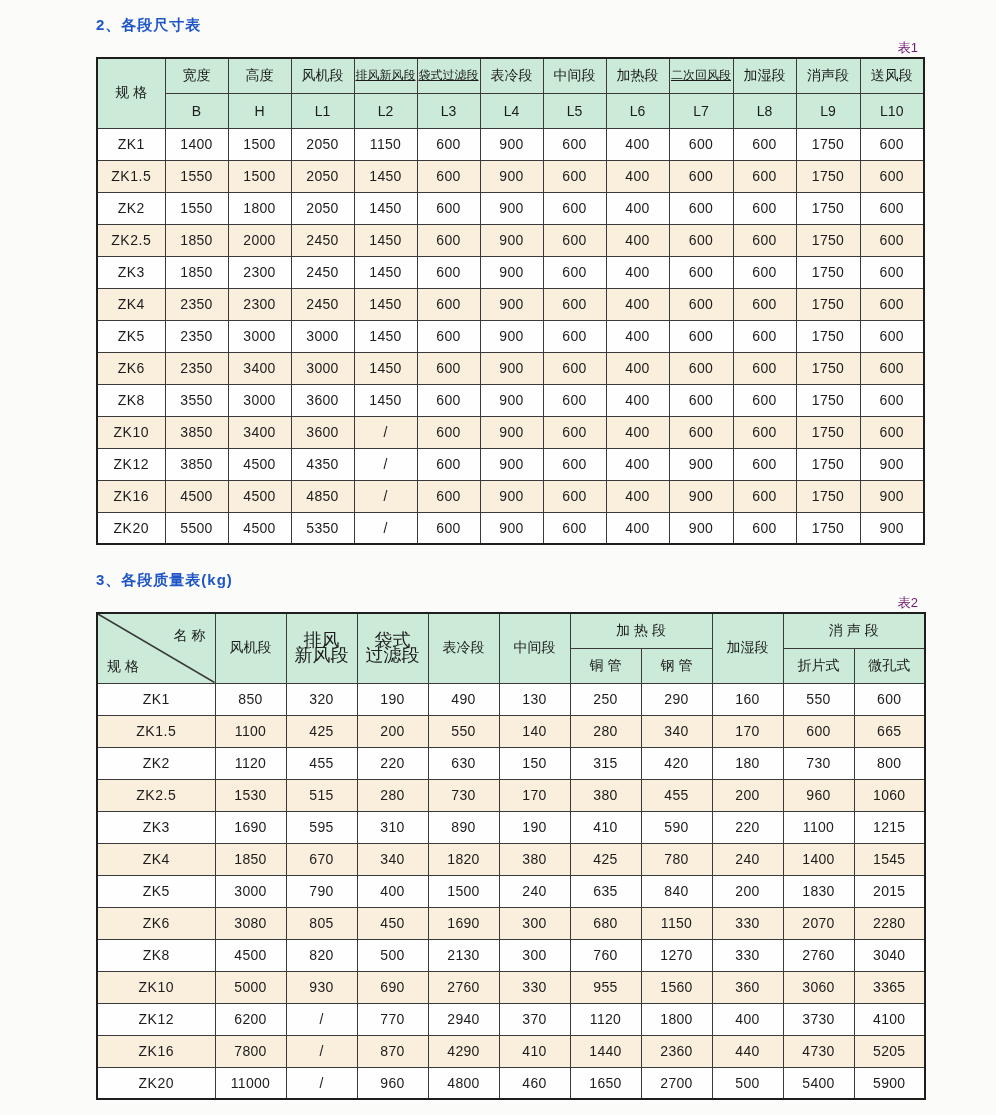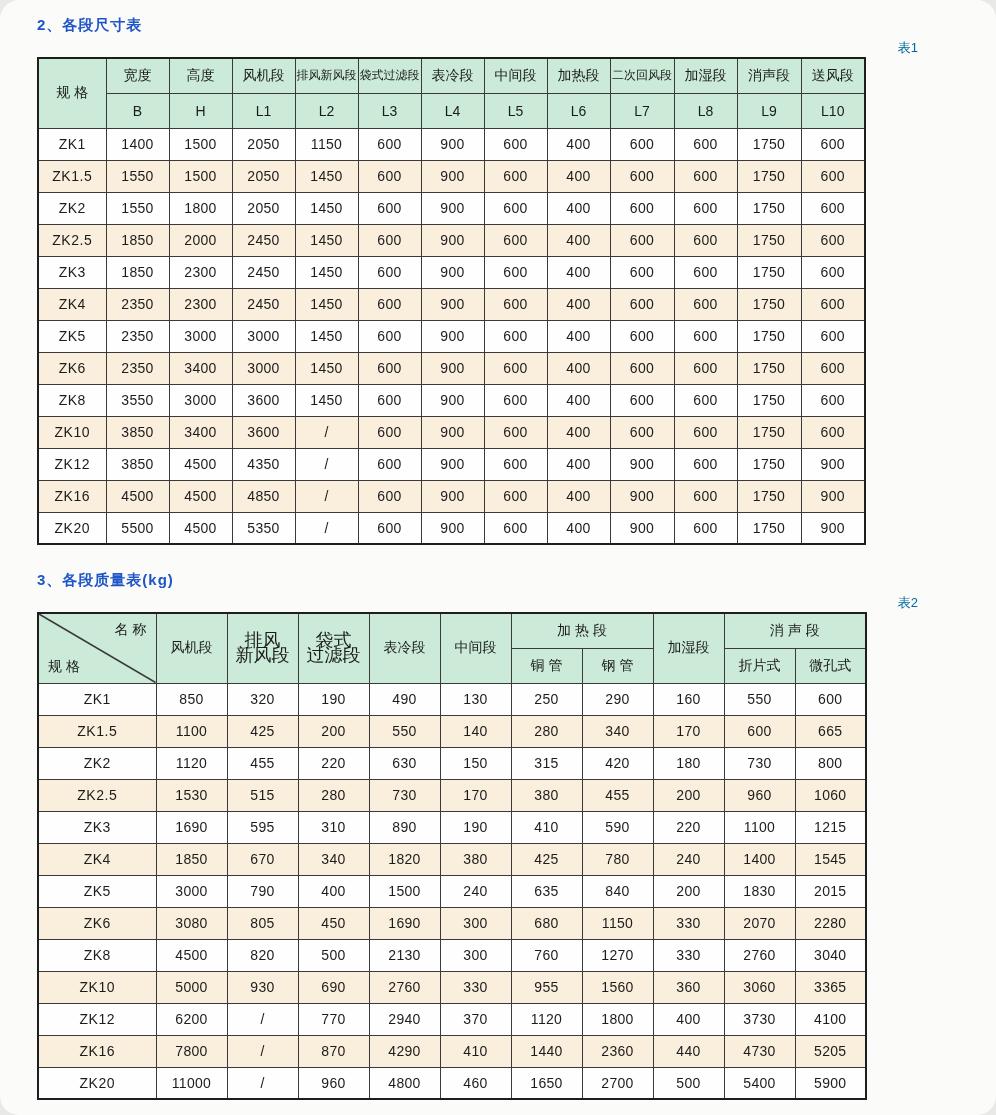--- a/index.html
+++ b/index.html
@@ -8,50 +8,50 @@
     --row-cream:#faeedd;
     --row-white:#fefefe;
     --grid-line:#3a3a3a;
     --outer-line:#1e1e1e;
     --ink:#1c1c1c;
   }
   *{box-sizing:border-box;margin:0;padding:0;}
   body{font-family:"Liberation Sans","DejaVu Sans",sans-serif;background:#e9e9e7;}
   .page{
     width:996px;height:1115px;background:#fbfbf9;margin:0 auto;
-    padding:16px 76px 0 37px;position:relative;overflow:hidden;color:var(--ink);border-radius:19px;
+    padding:16px 76px 0 96px;position:relative;overflow:hidden;color:var(--ink);
   }
   .section-title{
     color:var(--accent-blue);font-size:15px;font-weight:bold;letter-spacing:1px;
   }
   .table-label{
-    text-align:right;font-size:13px;color:#0369a1;margin:4px 2px 2px 0;height:16px;
+    text-align:right;font-size:13px;color:#701a75;margin:4px 2px 2px 0;height:16px;
   }
   table{
     border-collapse:collapse;table-layout:fixed;width:828px;
     border:2px solid var(--outer-line);
   }
   th,td{
     border:1px solid var(--grid-line);
     text-align:center;vertical-align:middle;
     font-size:14px;color:var(--ink);
     overflow:hidden;white-space:nowrap;
   }
   thead th{background:var(--header-green);font-weight:normal;height:35px;}
-  thead th.small{font-size:12px;}
+  thead th.small{font-size:12px;text-decoration:underline;}
   tbody tr{background:var(--row-white);}
   tbody tr.alt{background:var(--row-cream);}
   tbody td{height:32px;letter-spacing:0.3px;}
   tbody td.model{letter-spacing:0.5px;}
   
   th.two-line span{display:block;line-height:15px;font-size:18px;}
   
   th.corner{position:relative;padding:0;}
   th.corner svg{position:absolute;inset:0;width:100%;height:100%;}
-  th.corner .corner-top{position:absolute;top:7px;right:9px;font-size:14px;}
+  th.corner .corner-top{position:absolute;top:13px;right:9px;font-size:14px;}
   th.corner .corner-bottom{position:absolute;bottom:7px;left:9px;font-size:14px;}
   .t2-title{margin-top:26px;}
 </style>
 </head>
 <body>
 
 <div class="page">
 
   <div class="section-title">2、各段尺寸表</div>
   <div class="table-label">表1</div>

